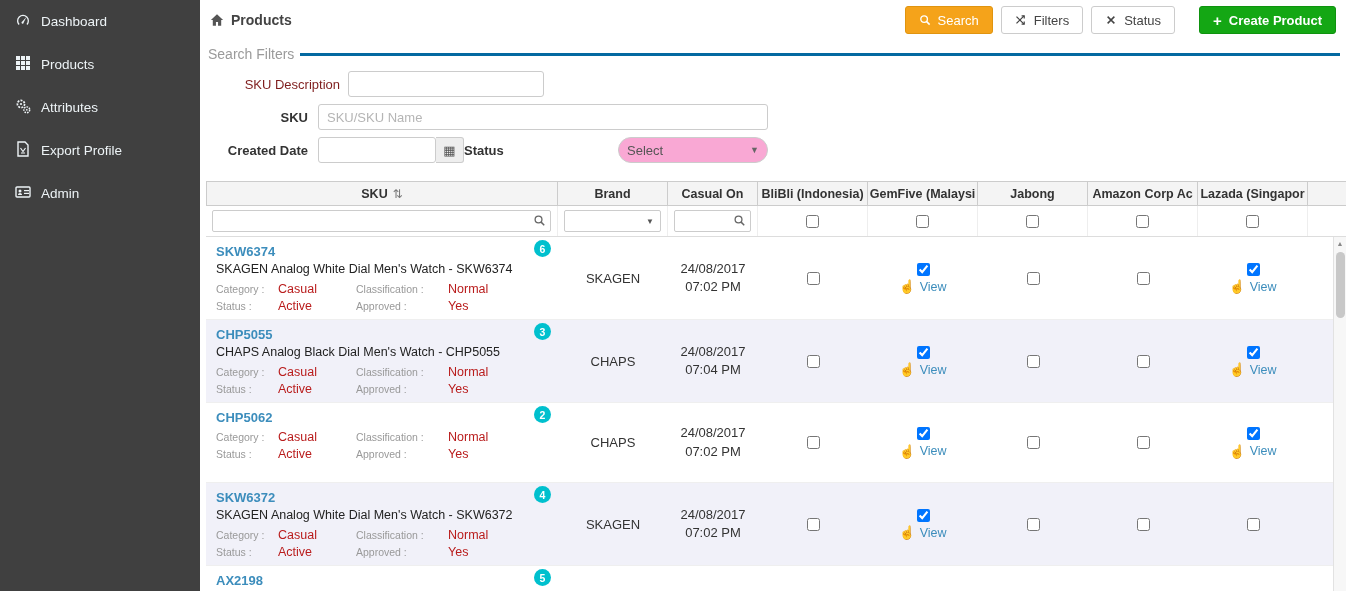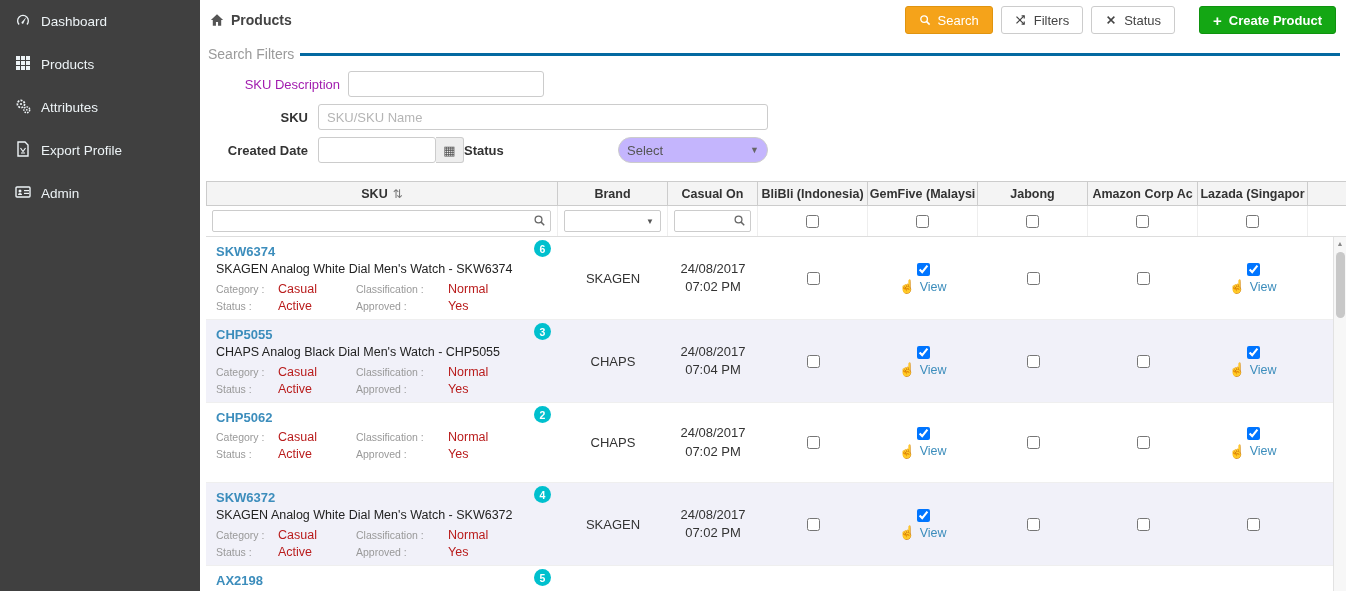--- a/index.html
+++ b/index.html
@@ -20,32 +20,32 @@
   .btn{display:inline-flex;align-items:center;gap:7px;height:28px;padding:0 13px;border-radius:3px;border:1px solid #ccc;background:#fff;color:#444;font-size:13px;cursor:pointer;font-family:inherit}
   .btn svg{width:12px;height:12px}
   .btn-search{background:#f5a31a;border-color:#e0940f;color:#fff}
   .btn-create{background:#14a714;border-color:#0f930f;color:#fff;font-weight:bold;margin-left:16px}
   .plus{font-size:15px;font-weight:bold;line-height:1}
 
   
   fieldset.filters{margin:6px 6px 0 6px;border:none;border-top:3px solid #0369a1;padding:2px 0 10px 0}
   fieldset.filters legend{color:#9a9a9a;font-size:14px;padding:0 6px 0 2px;margin-left:0}
   .frow{display:flex;align-items:center;margin-top:7px}
-  .flabel{width:134px;text-align:right;margin-right:8px;color:#a21caf}
+  .flabel{width:134px;text-align:right;margin-right:8px;color:#7f1d1d}
   .flabel2{width:102px;text-align:right;margin-right:10px;color:#333}
   .bold{font-weight:bold}
   input.txt{height:26px;border:1px solid #ccc;border-radius:3px;padding:0 8px;font:inherit;font-size:13px;color:#333;outline:none}
   input.txt::placeholder{color:#b5b5b5}
   .w-desc{width:196px}
   .w-sku{width:450px}
   .w-date{width:118px;border-radius:3px 0 0 3px}
   .dategrp{display:flex;align-items:stretch}
   .date-addon{width:28px;border:1px solid #ccc;border-left:none;background:#eee;color:#555;display:flex;align-items:center;justify-content:center;font-size:13px;border-radius:0 3px 3px 0;cursor:pointer}
   .statlab{width:144px;margin-right:10px}
-  .selbox{width:150px;height:26px;border:1px solid #ccc;border-radius:13px;background:#c4b5fd;display:flex;align-items:center;justify-content:space-between;padding:0 8px;cursor:pointer;color:#555}
+  .selbox{width:150px;height:26px;border:1px solid #ccc;border-radius:13px;background:#f9a8d4;display:flex;align-items:center;justify-content:space-between;padding:0 8px;cursor:pointer;color:#555}
   .selbox .arrow{font-size:9px;color:#666}
 
   
   .table-wrap{flex:1;margin:8px 0 0 6px;position:relative;overflow:hidden}
   .tbl{width:1222px}
   .c0{width:352px;flex-shrink:0}
   .c1{width:110px;flex-shrink:0}
   .c2{width:90px;flex-shrink:0}
   .c3,.c4,.c5,.c6,.c7{width:110px;flex-shrink:0}
   .c8{width:120px;flex-shrink:0}

